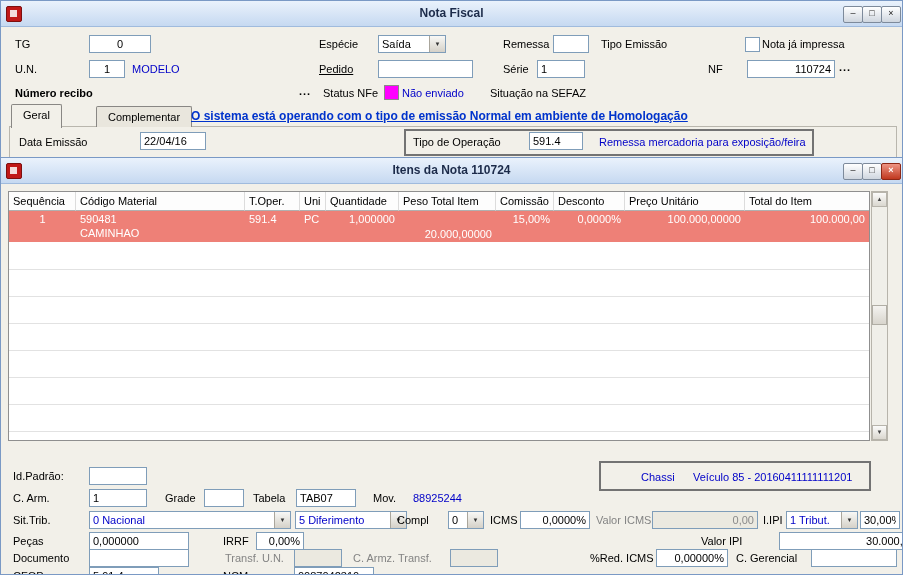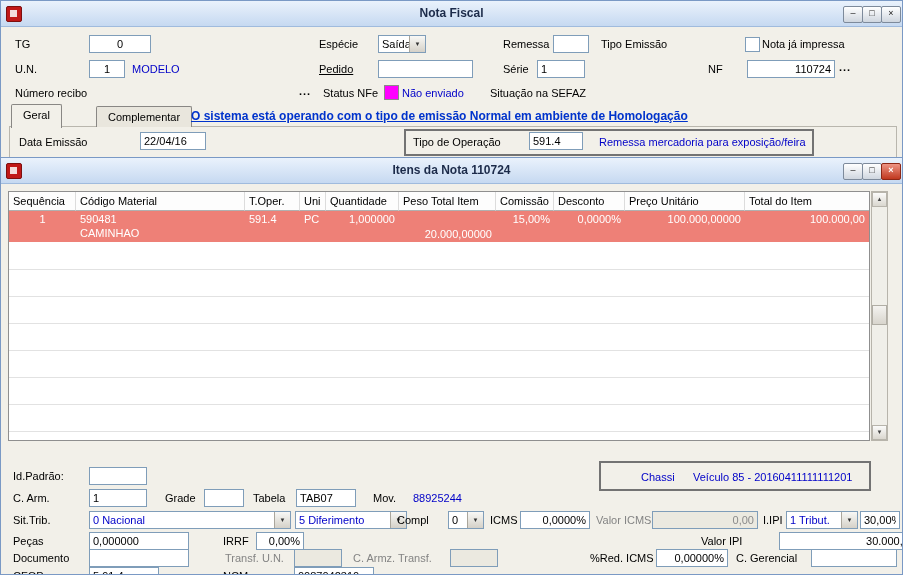--- a/index.html
+++ b/index.html
@@ -61,42 +61,42 @@
       <div class="appicon"></div>
       <div class="titletext">Nota Fiscal</div>
       <div class="winbtn" style="left:842px;">–</div>
       <div class="winbtn" style="left:861px;">□</div>
       <div class="winbtn" style="left:880px;">×</div>
     </div>
 
     <div class="lbl" style="left:14px;top:37px;">TG</div>
     <input class="inp c" style="left: 88px; top: 34px; width: 62px;" value="0">
     <div class="lbl" style="left:318px;top:37px;">Espécie</div>
-    <div class="combo" style="left:377px;top:34px;width:48px;">
+    <div class="combo" style="left:377px;top:34px;width:68px;">
       <span class="ct">Saída</span>
       <span class="ca">▼</span>
     </div>
     <div class="lbl" style="left:502px;top:37px;">Remessa</div>
     <input class="inp" style="left: 552px; top: 34px; width: 36px;" value="">
     <div class="lbl" style="left:600px;top:37px;">Tipo Emissão</div>
     <div class="chk" style="left:744px;top:36px;"></div>
     <div class="lbl" style="left:761px;top:37px;">Nota já impressa</div>
 
     <div class="lbl" style="left:14px;top:62px;">U.N.</div>
     <input class="inp c" style="left: 88px; top: 59px; width: 36px;" value="1">
     <div class="lbl blue" style="left:131px;top:62px;">MODELO</div>
     <div class="lbl" style="left:318px;top:62px;text-decoration:underline;">Pedido</div>
     <input class="inp" style="left: 377px; top: 59px; width: 95px;" value="">
     <div class="lbl" style="left:502px;top:62px;">Série</div>
     <input class="inp" style="left: 536px; top: 59px; width: 48px;" value="1">
     <div class="lbl" style="left:707px;top:62px;">NF</div>
     <input class="inp r" style="left: 746px; top: 59px; width: 88px;" value="110724">
     <div class="dots" style="left:838px;top:60px;">...</div>
 
-    <div class="lbl" style="left:14px;top:86px;">Número recibo</div>
+    <div class="lbl" style="left:14px;top:86px;font-weight:bold;">Número recibo</div>
     <div class="dots" style="left:298px;top:84px;">...</div>
     <div class="lbl" style="left:322px;top:86px;">Status NFe</div>
     <div class="statusbox" style="left:383px;top:84px;"></div>
     <div class="lbl blue" style="left:401px;top:86px;">Não enviado</div>
     <div class="lbl" style="left:489px;top:86px;">Situação na SEFAZ</div>
 
     <div class="groupline" style="left:8px;top:125px;width:886px;height:36px;"></div>
     <div class="tab active" style="left:10px;top:103px;height:23px;">Geral</div>
     <div class="tab" style="left:95px;top:105px;height:20px;">Complementar</div>
     <div class="banner" style="left:190px;top:108px;text-decoration:underline;">O sistema está operando com o tipo de emissão Normal em ambiente de Homologação</div>

